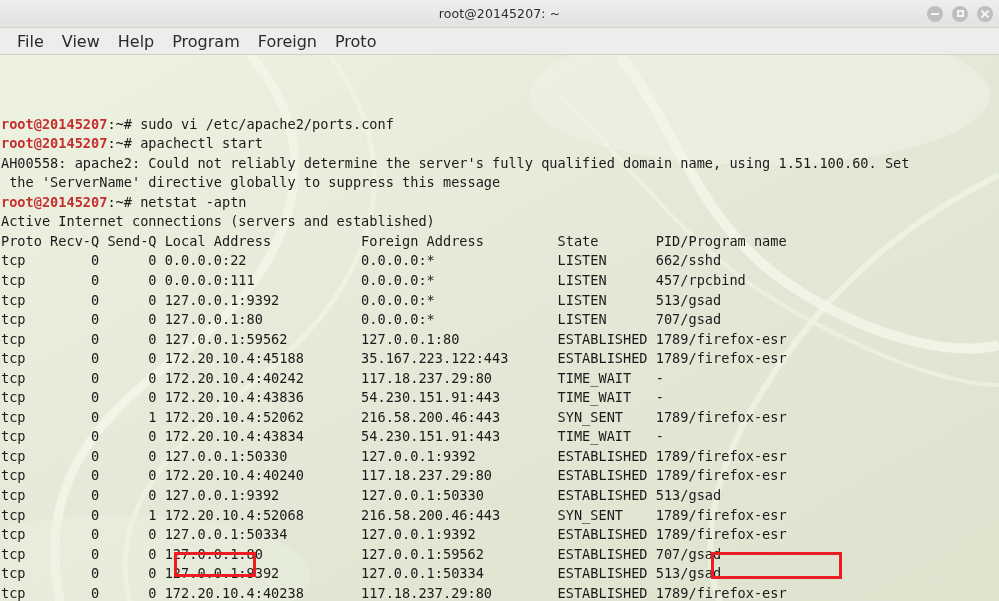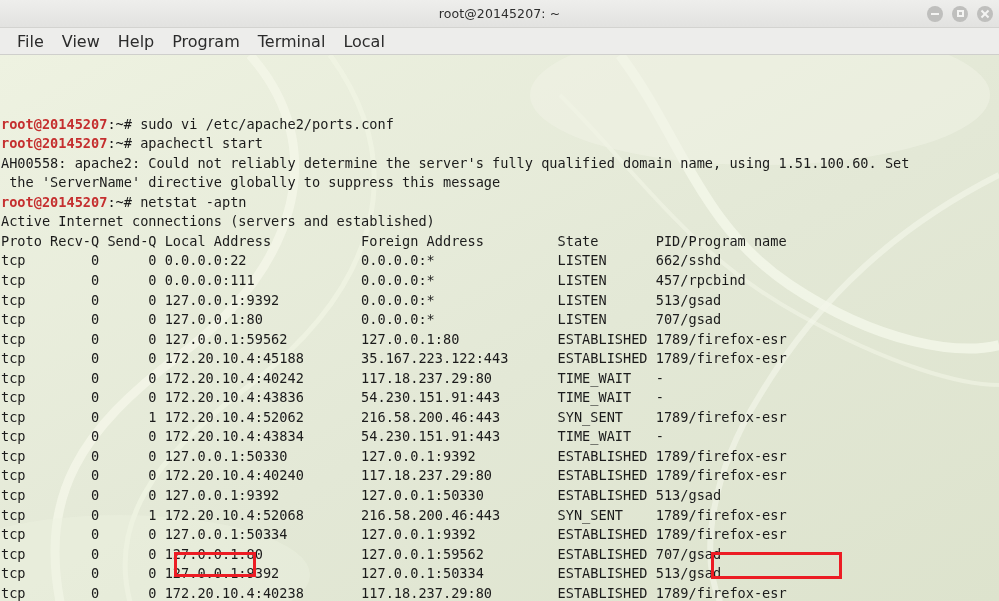--- a/index.html
+++ b/index.html
@@ -171,22 +171,22 @@
           <span class="glyph"></span>
         </div>
     </div>
   </div>
 
   <div class="menubar">
     <div class="menu-item">File</div>
     <div class="menu-item">View</div>
     <div class="menu-item">Help</div>
     <div class="menu-item">Program</div>
-    <div class="menu-item">Terminal</div>
-    <div class="menu-item">Local</div>
+    <div class="menu-item">Foreign</div>
+    <div class="menu-item">Proto</div>
   </div>
 
   <div class="terminal">
     <svg class="terminal-bgart" viewBox="0 0 999 547" preserveAspectRatio="none" xmlns="http://www.w3.org/2000/svg">
       <defs>
         <linearGradient id="g1" x1="0" y1="0" x2="1" y2="1">
           <stop offset="0%" stop-color="#eef2e1"></stop>
           <stop offset="55%" stop-color="#e3e8d6"></stop>
           <stop offset="100%" stop-color="#dde3cd"></stop>
         </linearGradient>

